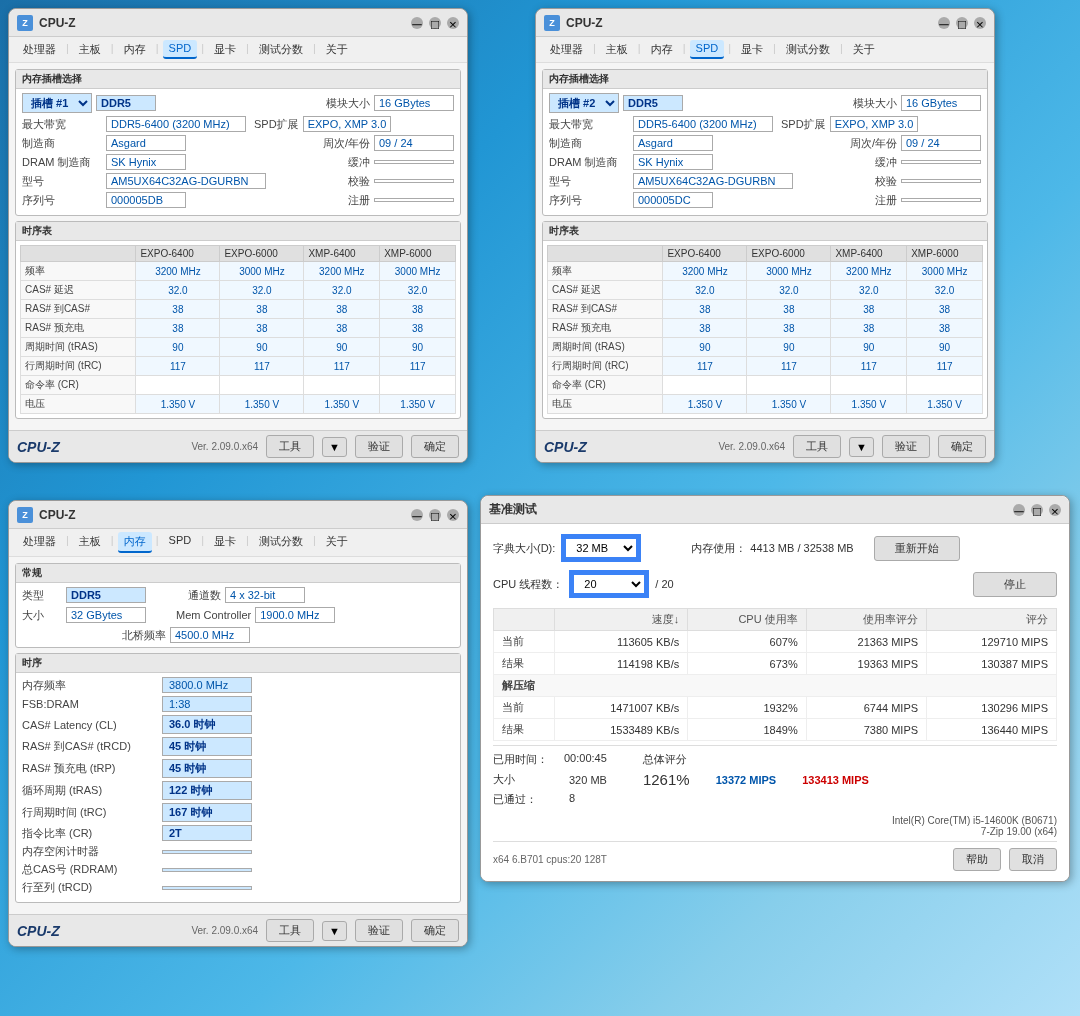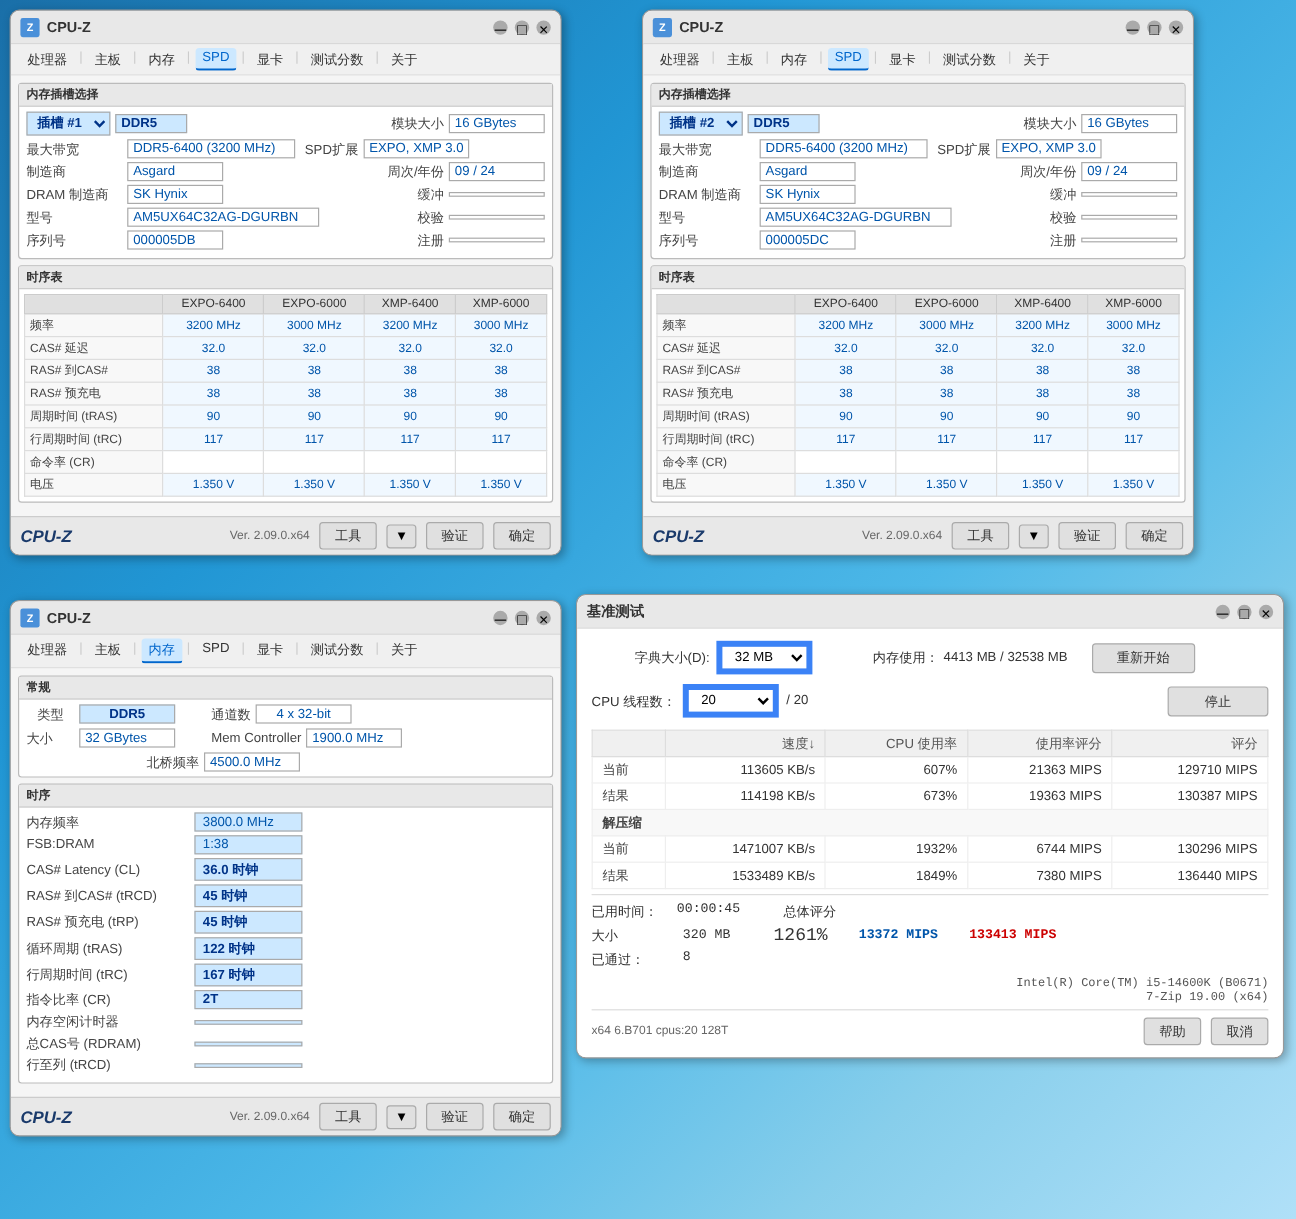--- a/index.html
+++ b/index.html
@@ -163,21 +163,21 @@
     .spd-table {
       width: 100%;
       border-collapse: collapse;
       font-size: 10px;
     }
 
     .spd-table th {
       background: #e0e0e0;
       border: 1px solid #ccc;
       padding: 2px 4px;
-      text-align: center;
+      text-align: left;
       font-weight: normal;
       color: #333;
     }
 
     .spd-table td {
       border: 1px solid #ddd;
       padding: 2px 4px;
       text-align: center;
       color: #333;
     }
@@ -671,21 +671,21 @@
     <span class="menu-item">显卡</span>
     <span class="menu-sep">|</span>
     <span class="menu-item">测试分数</span>
     <span class="menu-sep">|</span>
     <span class="menu-item">关于</span>
   </div>
   <div class="window-content">
     <div class="section">
       <div class="section-title">常规</div>
       <div class="section-body">
-        <div style="display:flex; gap:10px; align-items:center; margin-bottom:4px;text-align:center;">
+        <div style="display:flex; gap:22px; align-items:center; margin-bottom:4px;">
           <div style="display:flex; align-items:center; gap:4px;">
             <span style="color:#444; font-size:11px; min-width:40px;">类型</span>
             <span class="form-value" style="background:#cce8ff; color:#003388; font-weight:bold;">DDR5</span>
           </div>
           <div style="display:flex; align-items:center; gap:4px; margin-left:20px;">
             <span style="color:#444; font-size:11px;">通道数</span>
             <span class="form-value">4 x 32-bit</span>
           </div>
         </div>
         <div style="display:flex; gap:10px; align-items:center;">
@@ -775,21 +775,21 @@
       <span>基准测试</span>
     </div>
     <div class="window-controls">
       <button class="win-btn minimize">─</button>
       <button class="win-btn maximize">□</button>
       <button class="win-btn close">×</button>
     </div>
   </div>
   <div style="padding:10px 12px; background:white;">
 
-    <div style="display:flex; gap:20px; margin-bottom:8px; align-items:center;margin-left:36px;">
+    <div style="display:flex; gap:20px; margin-bottom:8px; align-items:center;">
       <div style="display:flex; align-items:center; gap:6px;">
         <span style="font-size:11px; color:#333;">字典大小(D):</span>
         <select class="bench-select">
           <option>32 MB</option>
         </select>
       </div>
       <div style="display:flex; align-items:center; gap:4px; margin-left:30px;">
         <span style="font-size:11px; color:#333;">内存使用：</span>
         <span style="font-size:11px; color:#333;">4413 MB / 32538 MB</span>
       </div>
@@ -847,21 +847,21 @@
           <td>1849%</td>
           <td>7380 MIPS</td>
           <td>136440 MIPS</td>
         </tr>
       </tbody>
     </table>
 
     <hr class="divider-h">
 
     <div style="display:flex; gap:8px; margin-top:6px; align-items:flex-start;">
-      <div style="flex:1;font-family:Liberation Mono, monospace;">
+      <div style="flex:1;">
         <div style="display:flex; gap:16px; margin-bottom:4px;">
           <span style="font-size:11px; color:#333;">已用时间：</span>
           <span style="font-size:11px; color:#333;">00:00:45</span>
           <span style="font-size:11px; color:#333; margin-left:20px;">总体评分</span>
         </div>
         <div style="display:flex; gap:16px; margin-bottom:4px; align-items:center;">
           <span style="font-size:11px; color:#333; width:60px;">大小</span>
           <span style="font-size:11px; color:#333;">320 MB</span>
           <span style="font-size:15px; color:#333; margin-left:20px;">1261%</span>
           <span class="score-blue" style="margin-left:10px;">13372 MIPS</span>

